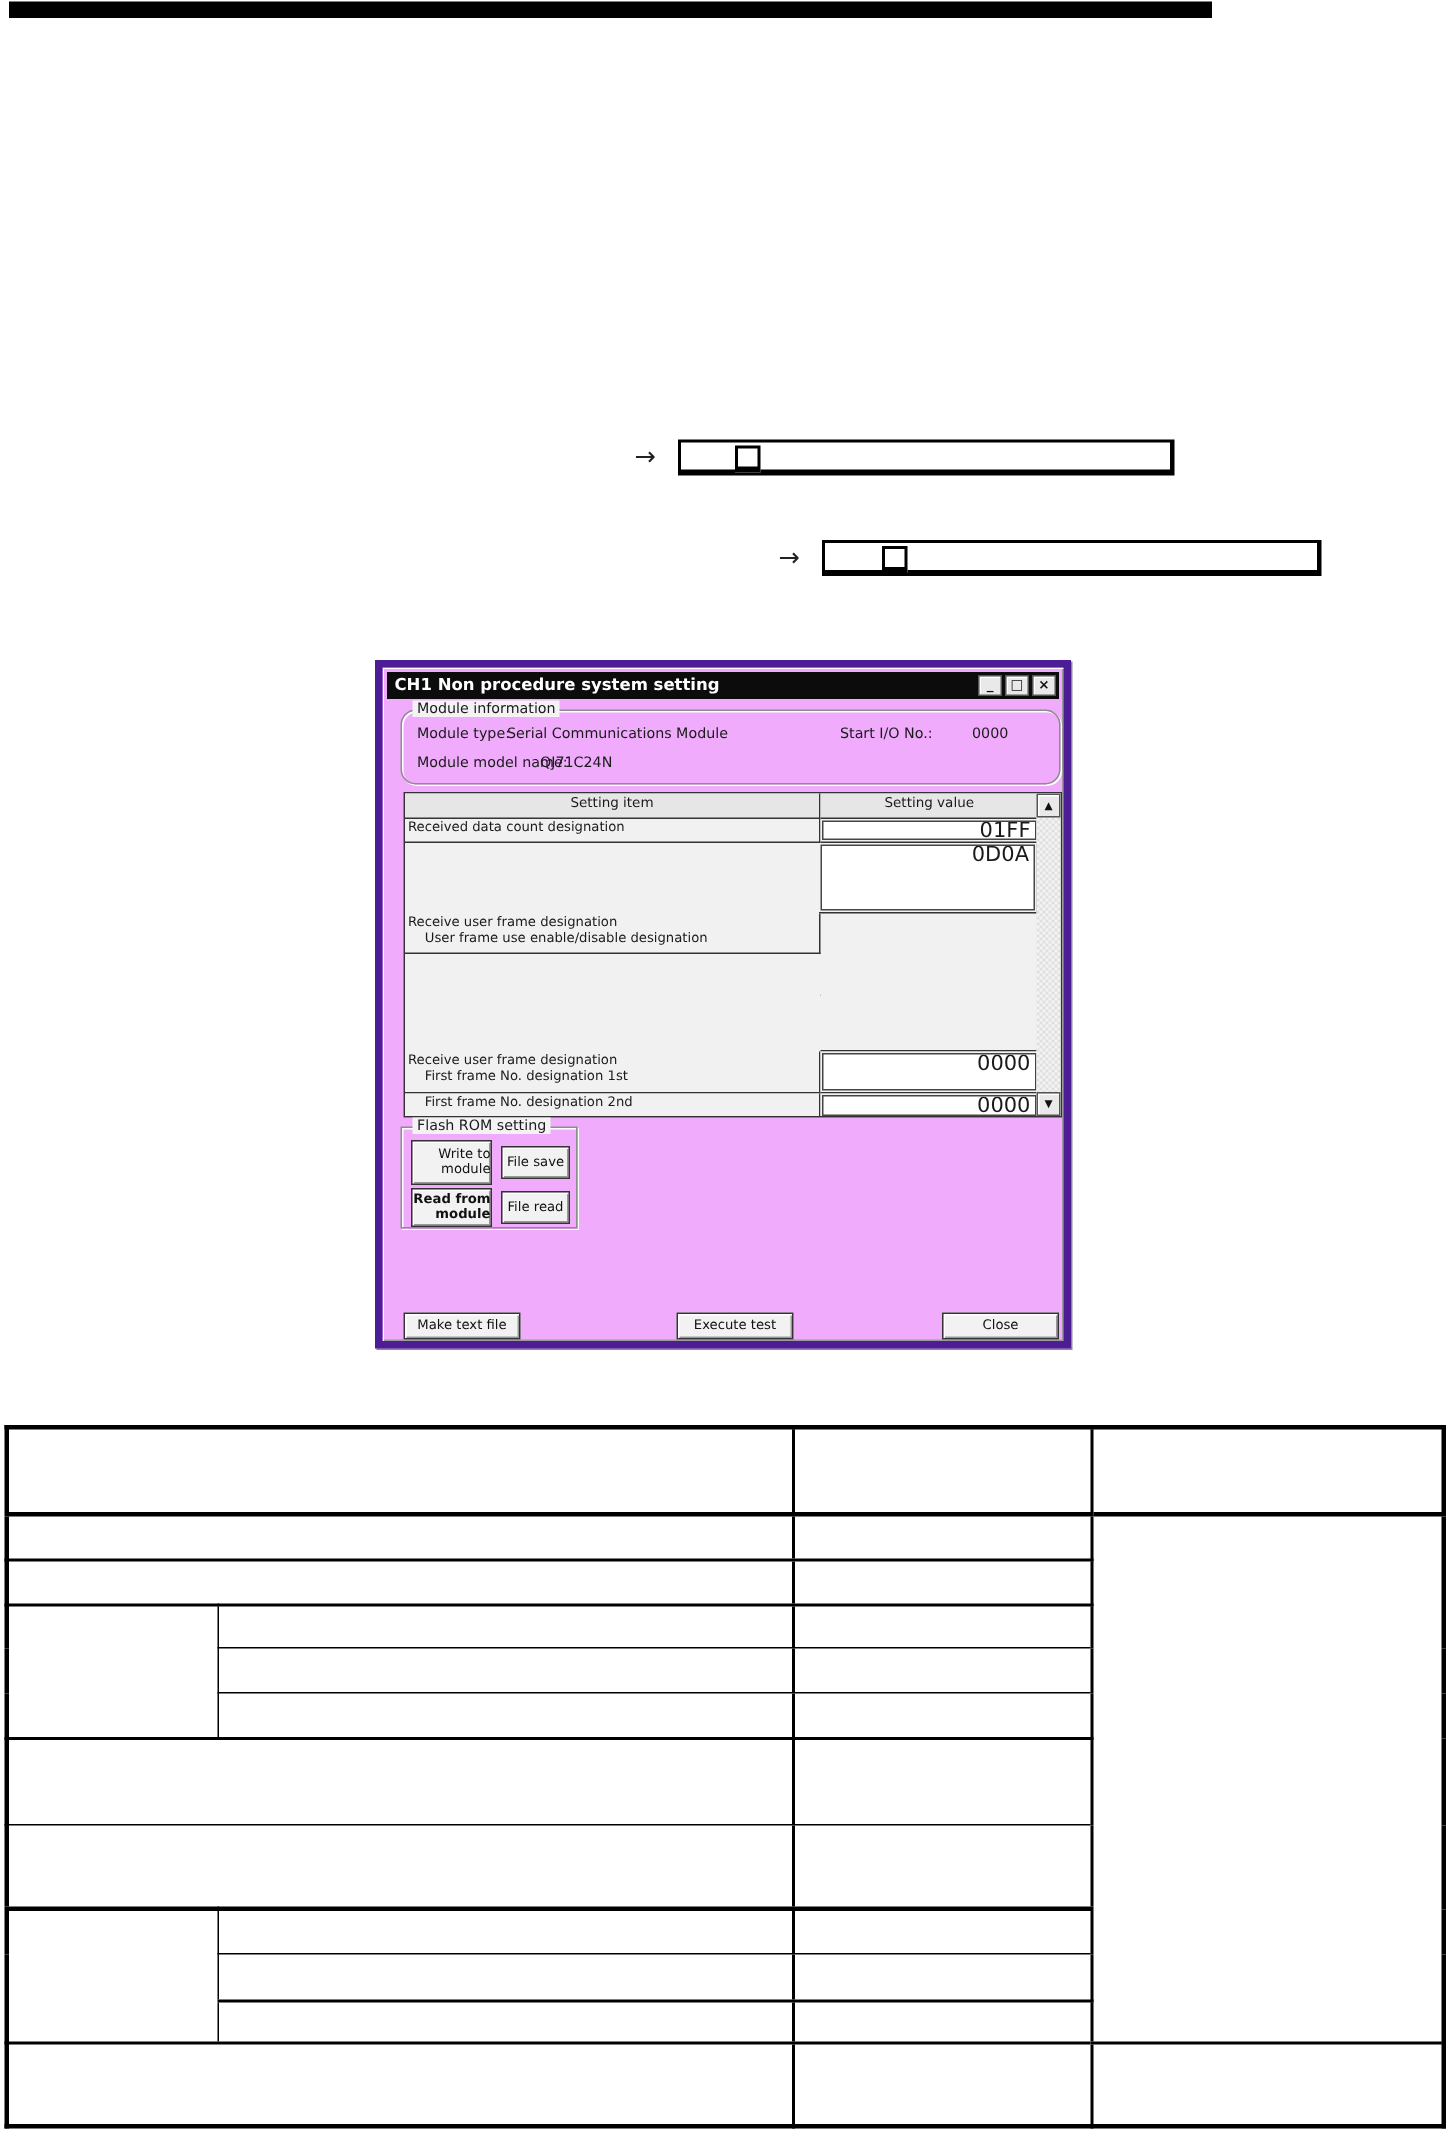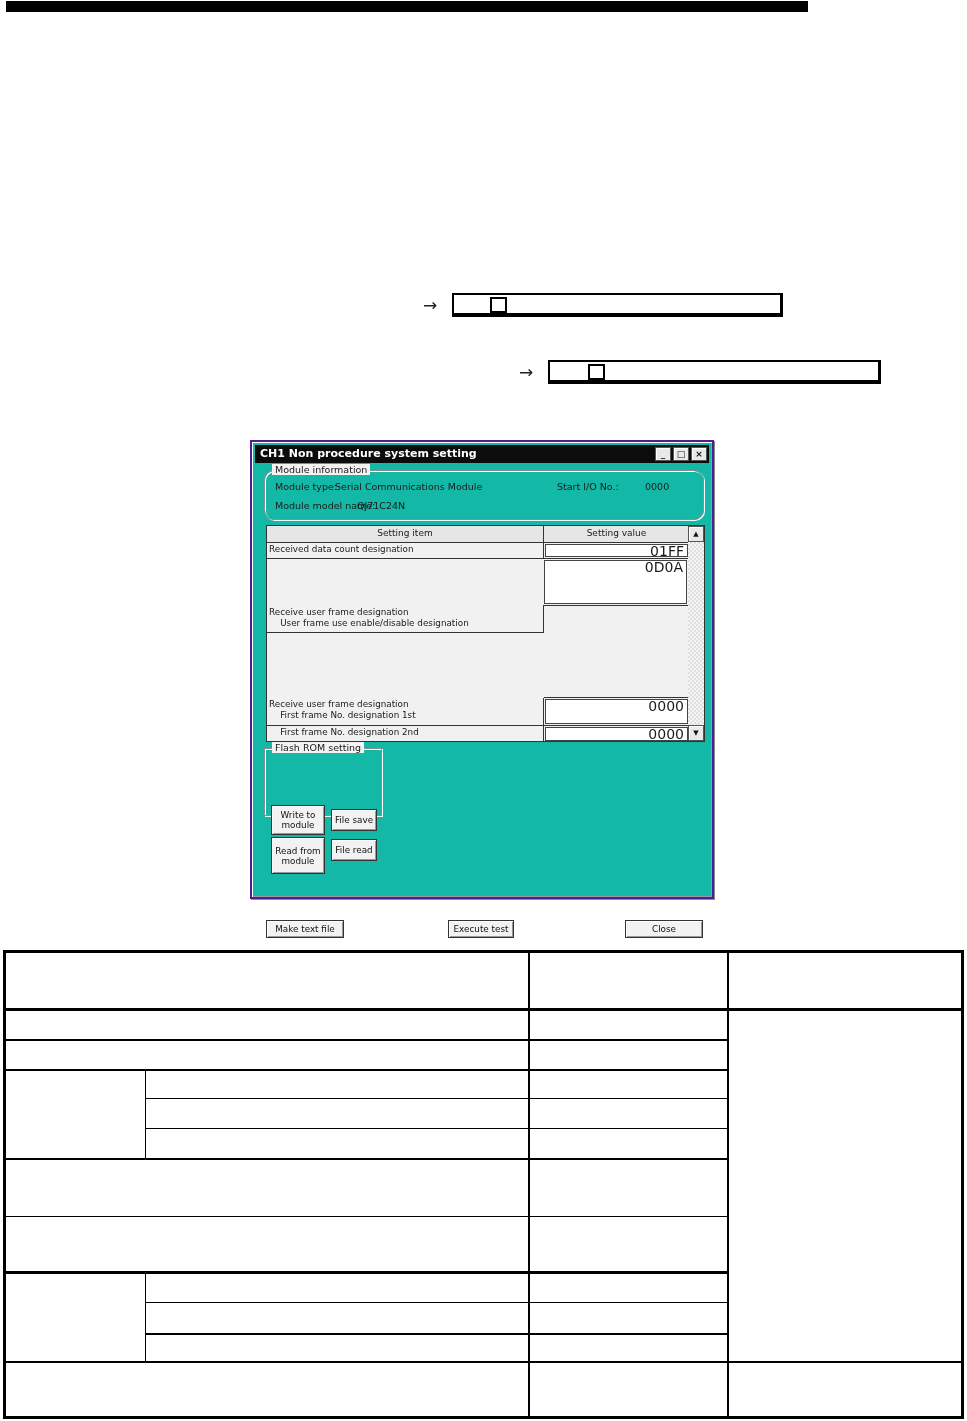--- a/index.html
+++ b/index.html
@@ -10,22 +10,22 @@
   .top-bar{position:absolute;left:6px;top:1px;width:802px;height:11px;background:#000;}
 
   
   .callout{position:absolute;height:24px;background:#fff;border:2px solid #000;
            border-right-width:3px;border-bottom-width:4px;box-sizing:border-box;}
   .callout .btn-icon{position:absolute;top:2px;width:13px;height:12px;background:#fff;
            border:2px solid #000;border-bottom-width:4px;box-sizing:content-box;}
   .callout-arrow{position:absolute;font-size:17px;line-height:24px;color:#222;}
 
   
-  .dialog{position:absolute;left:250px;top:440px;width:464px;height:459px;background:#14b8a6;
-          border:2px solid #4c1d95;box-shadow:inset 1px 1px 0 #ffffff,inset -1px -1px 0 #9a9a9a,1px 1px 0 #8a8a8a;
+  .dialog{position:absolute;left:250px;top:440px;width:464px;height:459px;background:#f0abfc;
+          border:5px solid #4c1d95;box-shadow:inset 1px 1px 0 #ffffff,inset -1px -1px 0 #9a9a9a,1px 1px 0 #8a8a8a;
           box-sizing:border-box;font-size:9.5px;}
   .titlebar{position:absolute;left:3px;top:3px;right:3px;height:18px;background:#0c0c0c;color:#fff;
             font-weight:bold;font-size:11px;line-height:18px;padding-left:5px;box-sizing:border-box;}
   .winbtns{position:absolute;right:2px;top:2px;display:flex;gap:2px;}
   .winbtn{width:16px;height:14px;background:#e9e9e9;border:1px solid #555;
           box-shadow:inset 1px 1px 0 #fff;font-size:9px;line-height:12px;text-align:center;
           color:#111;box-sizing:border-box;font-weight:bold;}
 
   .groupbox{position:absolute;border:1px solid #8d8d8d;box-shadow:inset 1px 1px 0 #fff,1px 1px 0 #fff;box-sizing:border-box;}
   .grouplabel{position:absolute;top:-7px;left:7px;background:#f3f3f3;padding:0 3px;font-size:9.5px;color:#1a1a1a;}
@@ -46,22 +46,22 @@
             color:#111;box-sizing:border-box;display:flex;align-items:center;justify-content:center;}
   .vscroll{position:absolute;right:0;top:0;width:16px;height:215px;background:#ececec;
            background-image:repeating-conic-gradient(#e0e0e0 0 25%,#f4f4f4 0 50%);background-size:4px 4px;}
   .sbtn{position:absolute;left:0;width:16px;height:16px;background:#e9e9e9;border:1px solid #555;
         box-shadow:inset 1px 1px 0 #fff;font-size:7px;display:flex;align-items:center;justify-content:center;
         box-sizing:border-box;color:#111;}
 
   
   .dbtn{position:absolute;background:#f2f2f2;border:1px solid #333;
         box-shadow:inset 1px 1px 0 #fff,inset -1px -1px 0 #999;box-sizing:border-box;
-        display:flex;align-items:center;justify-content:center;text-align:center;
-        font-size:8.8px;line-height:10px;color:#111;margin-top:48px;}
+        display:flex;align-items:center;justify-content:center;text-align:right;
+        font-size:8.8px;line-height:10px;color:#111;}
 
   
   .rtable{position:absolute;left:10px;top:44px;width:262px;height:62px;border:1px solid #333;
           background:#fff;box-sizing:border-box;}
   .rhead{position:absolute;left:0;top:0;right:0;height:15px;background:#e6e6e6;
          border-bottom:1px solid #333;font-size:9px;line-height:14px;padding-left:6px;box-sizing:border-box;}
   .rhead-div{position:absolute;right:54px;top:0;width:1px;height:15px;background:#333;}
 
   
   .ref-table{position:absolute;left:3px;top:950px;border-collapse:collapse;table-layout:fixed;
@@ -166,27 +166,27 @@
       <div class="vscroll">
         <span class="sbtn" style="top:0;">▲</span>
         <span class="sbtn" style="bottom:0;">▼</span>
       </div>
     </div>
 
     <div class="groupbox" style="left:12px;top:306px;width:118px;height:68px;">
       <span class="grouplabel">Flash ROM setting</span>
       <div class="dbtn" style="left:6px;top:8px;width:54px;height:30px;">Write to module</div>
       <div class="dbtn" style="left:66px;top:12px;width:46px;height:22px;">File save</div>
-      <div class="dbtn" style="left:6px;top:40px;width:54px;height:37px;">Read from module</div>
+      <div class="dbtn" style="left:6px;top:40px;width:54px;height:26px;font-weight:bold;">Read from module</div>
       <div class="dbtn" style="left:66px;top:42px;width:46px;height:22px;">File read</div>
     </div>
 
 
     <div class="dbtn" style="left:14px;top:430px;width:78px;height:18px;">Make text file</div>
-    <div class="dbtn" style="left:196px;top:430px;width:66px;height:18px;">Execute test</div>
+    <div class="dbtn" style="left:196px;top:430px;width:78px;height:18px;">Execute test</div>
     <div class="dbtn" style="left:373px;top:430px;width:78px;height:18px;">Close</div>
   </div>
 
   <table class="ref-table">
     <colgroup>
       <col style="width:141px">
         <col style="width:383px">
         <col style="width:199px">
         <col style="width:235px">
     </colgroup>

